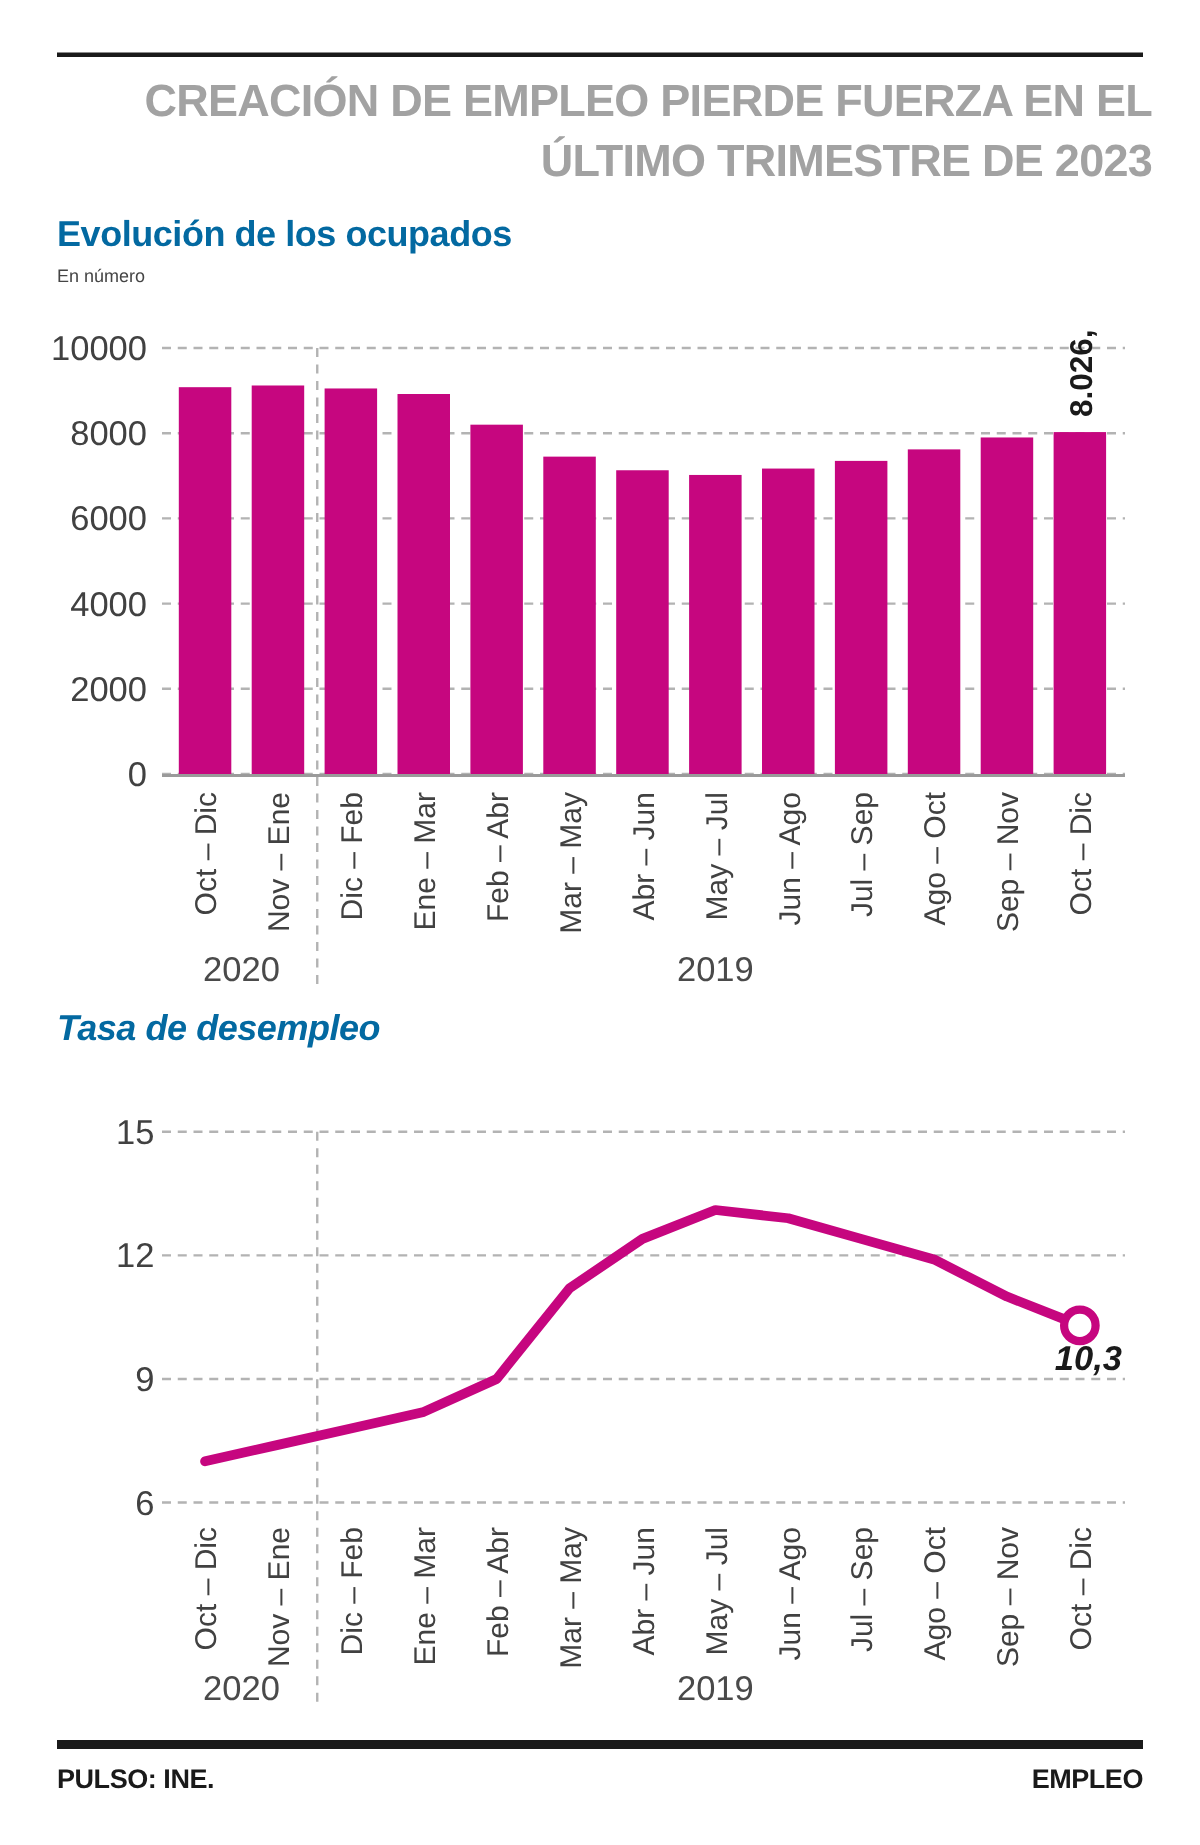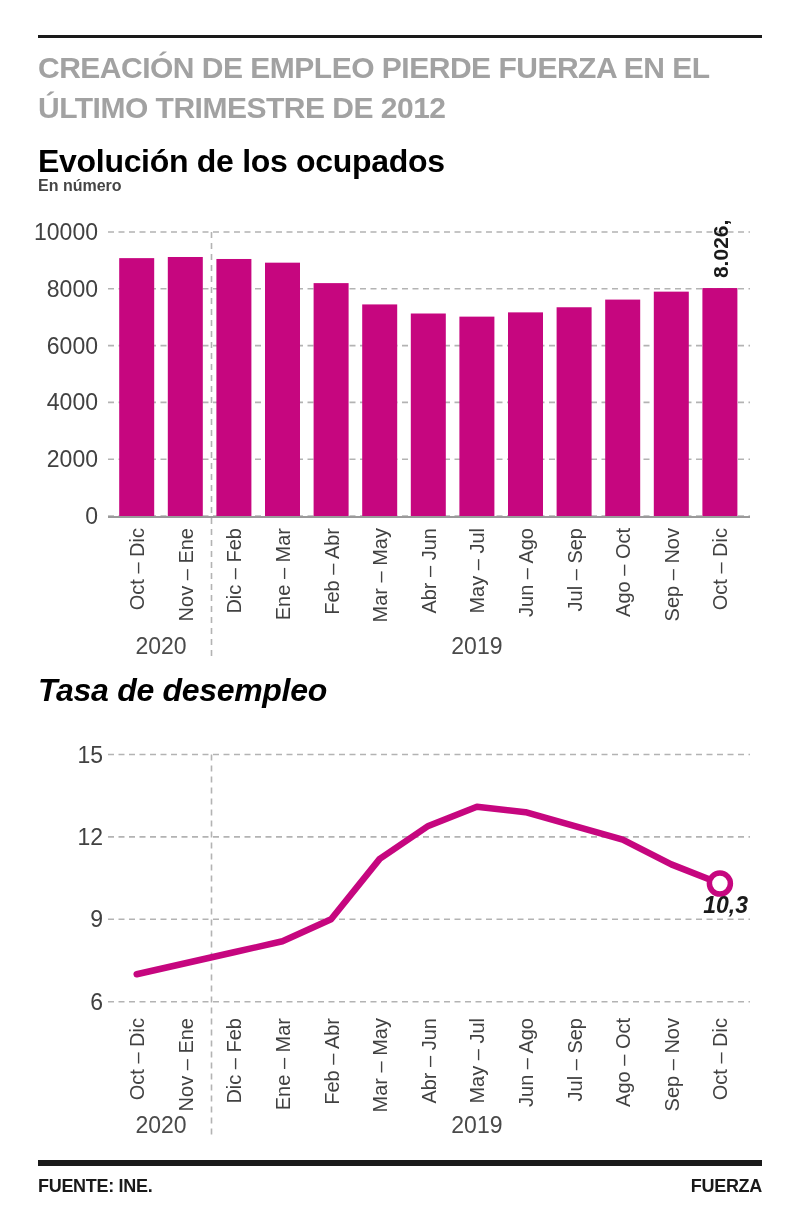--- a/index.html
+++ b/index.html
@@ -6,28 +6,28 @@
   .page{
     position:relative;width:800px;height:1230px;background:#ffffff;
     font-family:"Liberation Sans",sans-serif;overflow:hidden;
   }
   .top-rule{position:absolute;left:38px;top:35px;width:724px;height:3px;background:#1a1a1a;}
   .headline{
     position:absolute;left:38px;top:48px;width:730px;
     font-size:30px;font-weight:bold;line-height:40px;color:#a2a2a2;
     letter-spacing:-0.5px;
   }
-  .headline span{display:block;}
+  .headline span{display:block;text-align:right;}
   .chart-title{
     position:absolute;left:38px;width:500px;
-    font-size:32px;font-weight:bold;color:#000000;letter-spacing:-0.3px;
+    font-size:24px;font-weight:bold;color:#0369a1;letter-spacing:-0.3px;
   }
   .chart-subtitle{
     position:absolute;left:38px;width:300px;
-    font-size:16px;font-weight:bold;color:#454545;
+    font-size:12px;font-weight:normal;color:#454545;
   }
   #title-bar{top:143px;}
   #subtitle-bar{top:177px;}
   #title-line{top:672px;font-style:italic;}
   #subtitle-line{top:706px;}
   svg.chart{position:absolute;left:0;}
   #bar-svg{top:220px;width:800px;height:450px;}
   #line-svg{top:740px;width:800px;height:410px;}
   .bottom-rule{position:absolute;left:38px;top:1160px;width:724px;height:6px;background:#1a1a1a;}
   .source-row{
@@ -40,21 +40,21 @@
 </style>
 </head>
 <body>
 
 <div class="page">
 
   <div class="top-rule"></div>
 
   <h1 class="headline" style="margin:0;">
     <span>CREACIÓN DE EMPLEO PIERDE FUERZA EN EL</span>
-    <span>ÚLTIMO TRIMESTRE DE 2012</span>
+    <span>ÚLTIMO TRIMESTRE DE 2023</span>
   </h1>
 
   <div class="chart-title" id="title-bar">Evolución de los ocupados</div>
   <div class="chart-subtitle" id="subtitle-bar">En número</div>
 
   <svg class="chart" id="bar-svg" xmlns="http://www.w3.org/2000/svg">
       <line x1="108" y1="296" x2="750" y2="296" stroke="#b3b3b3" stroke-width="1.6" stroke-dasharray="6 4.5"></line>
       <text x="98" y="304" font-size="23" font-family="&quot;Liberation Sans&quot;, sans-serif" fill="#414141" text-anchor="end">0</text>
       <line x1="108" y1="239.2" x2="750" y2="239.2" stroke="#b3b3b3" stroke-width="1.6" stroke-dasharray="6 4.5"></line>
       <text x="98" y="247.2" font-size="23" font-family="&quot;Liberation Sans&quot;, sans-serif" fill="#414141" text-anchor="end">2000</text>
@@ -126,17 +126,17 @@
       <text x="0" y="0" font-size="20" font-family="&quot;Liberation Sans&quot;, sans-serif" fill="#414141" transform="translate(581.6, 278) rotate(-90)" text-anchor="end">Jul – Sep</text>
       <text x="0" y="0" font-size="20" font-family="&quot;Liberation Sans&quot;, sans-serif" fill="#414141" transform="translate(630.2, 278) rotate(-90)" text-anchor="end">Ago – Oct</text>
       <text x="0" y="0" font-size="20" font-family="&quot;Liberation Sans&quot;, sans-serif" fill="#414141" transform="translate(678.8, 278) rotate(-90)" text-anchor="end">Sep – Nov</text>
       <text x="0" y="0" font-size="20" font-family="&quot;Liberation Sans&quot;, sans-serif" fill="#414141" transform="translate(727.4000000000001, 278) rotate(-90)" text-anchor="end">Oct – Dic</text>
       <text x="161" y="393" font-size="23" font-family="&quot;Liberation Sans&quot;, sans-serif" fill="#4a4a4a" text-anchor="middle">2020</text>
       <text x="476.90000000000003" y="393" font-size="23" font-family="&quot;Liberation Sans&quot;, sans-serif" fill="#4a4a4a" text-anchor="middle">2019</text>
     </svg>
 
   <div class="bottom-rule"></div>
   <div class="source-row">
-    <span class="source-text">FUENTE: INE.</span>
-    <span class="brand-text">FUERZA</span>
+    <span class="source-text">PULSO: INE.</span>
+    <span class="brand-text">EMPLEO</span>
   </div>
 
 </div>
 
 </body></html>

